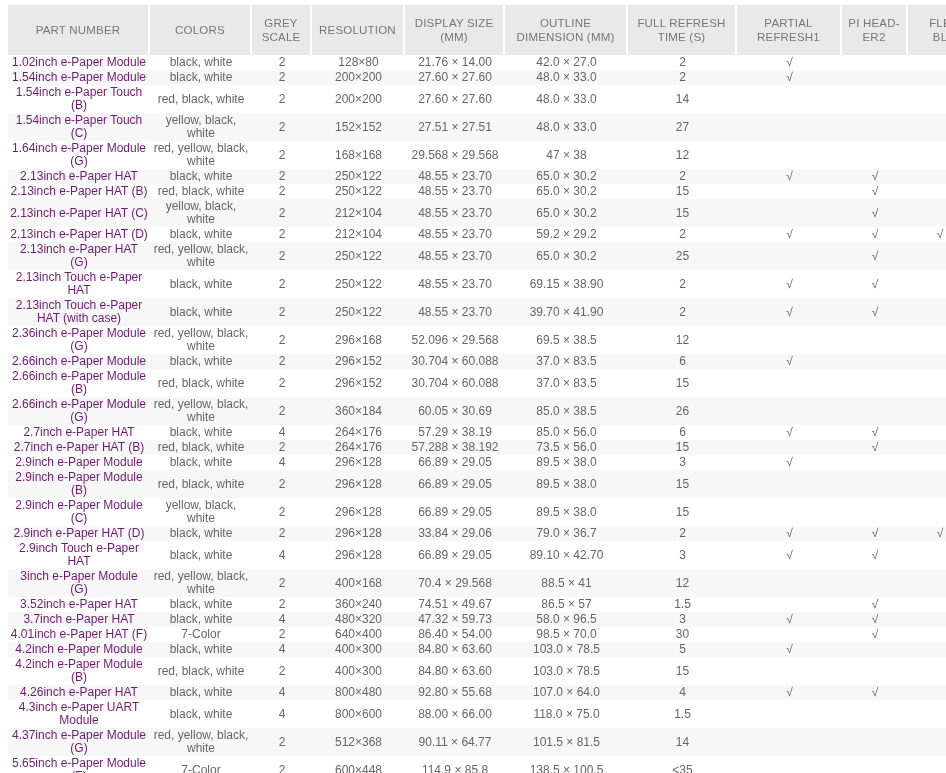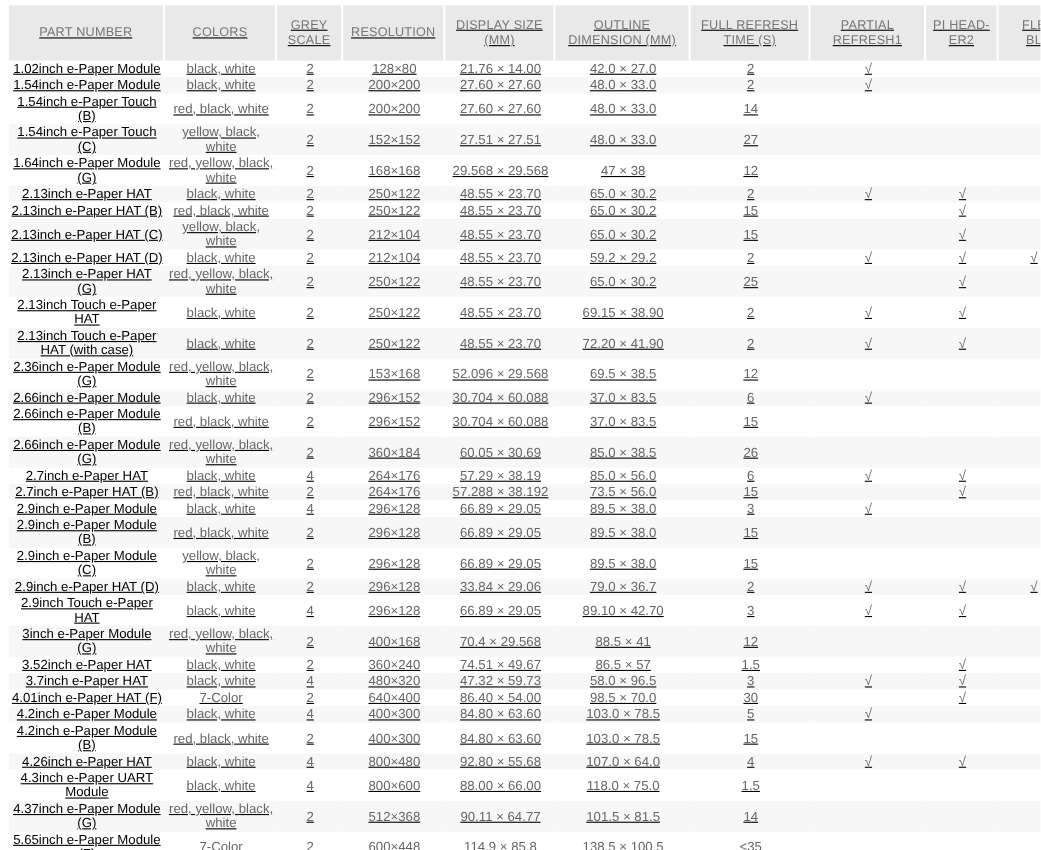--- a/index.html
+++ b/index.html
@@ -7,21 +7,20 @@
     padding: 0;
     background: #ffffff;
     font-family: "Liberation Sans", "DejaVu Sans", sans-serif;
   }
   #viewport {
     width: 946px;
     height: 773px;
     overflow: hidden;
     position: relative;
     background: #ffffff;
-    text-decoration: underline;
   }
   #table-wrap {
     padding: 5px 0 0 8px;
   }
   table.epaper {
     border-collapse: separate;
     border-spacing: 0;
     table-layout: fixed;
     width: 964px;
   }
@@ -44,21 +43,21 @@
     font-size: 12px;
     color: #666666;
     text-align: center;
     vertical-align: middle;
     padding: 1px 2px;
     line-height: 13px;
   }
   table.epaper tbody tr.striped td { background: #f7f7f7; }
   table.epaper tbody tr { height: 15px; }
   td.part-cell a {
-    color: #000000;
+    color: #701a75;
     text-decoration: none;
     cursor: pointer;
   }
   td.check-cell {
     color: #a9a9a9;
     font-size: 12px;
   }
   
   col.c-part { width: 142px; }
   col.c-colors { width: 102px; }
@@ -242,31 +241,31 @@
             <td class="check-cell"><span>√</span></td>
             <td class="check-cell"><span>√</span></td>
             <td class="check-cell"></td>
           </tr>
           <tr class="striped">
             <td class="part-cell"><a>2.13inch Touch e-Paper HAT (with case)</a></td>
             <td>black, white</td>
             <td>2</td>
             <td>250×122</td>
             <td>48.55 × 23.70</td>
-            <td>72.20 × 41.90</td>
+            <td>39.70 × 41.90</td>
             <td>2</td>
             <td class="check-cell"><span>√</span></td>
             <td class="check-cell"><span>√</span></td>
             <td class="check-cell"></td>
           </tr>
           <tr>
             <td class="part-cell"><a>2.36inch e-Paper Module (G)</a></td>
             <td>red, yellow, black, white</td>
             <td>2</td>
-            <td>153×168</td>
+            <td>296×168</td>
             <td>52.096 × 29.568</td>
             <td>69.5 × 38.5</td>
             <td>12</td>
             <td class="check-cell"></td>
             <td class="check-cell"></td>
             <td class="check-cell"></td>
           </tr>
           <tr class="striped">
             <td class="part-cell"><a>2.66inch e-Paper Module</a></td>
             <td>black, white</td>

